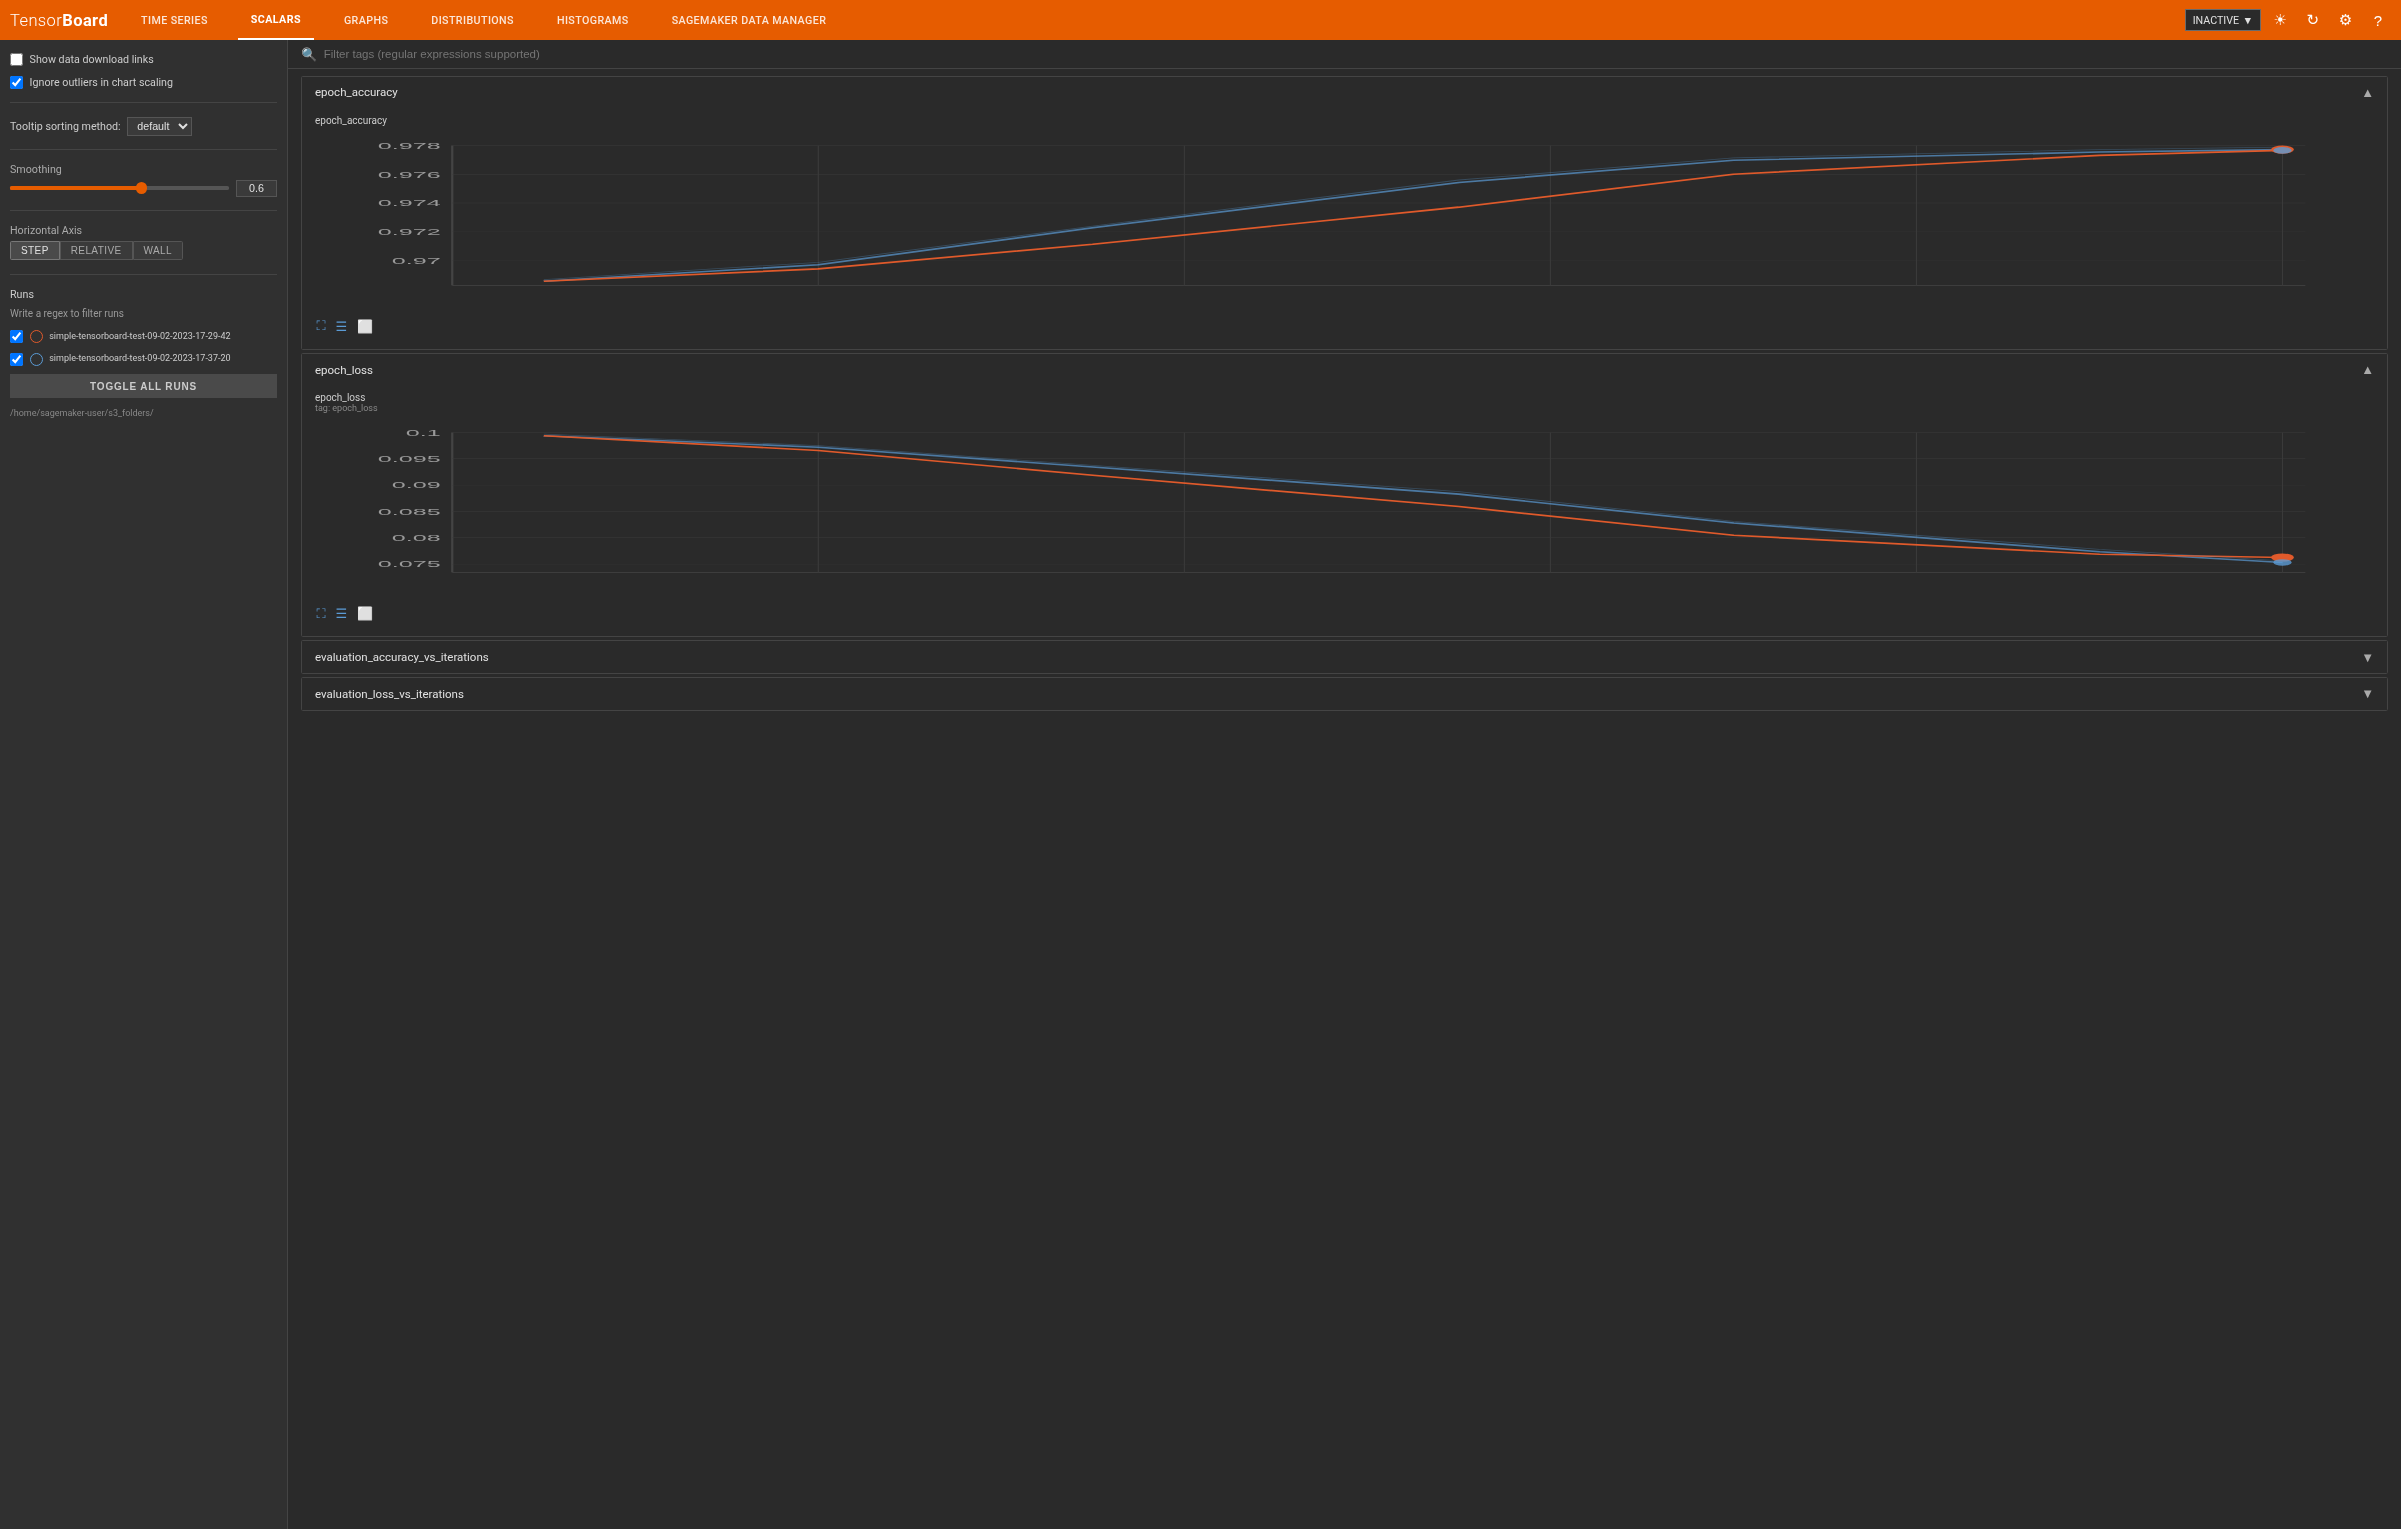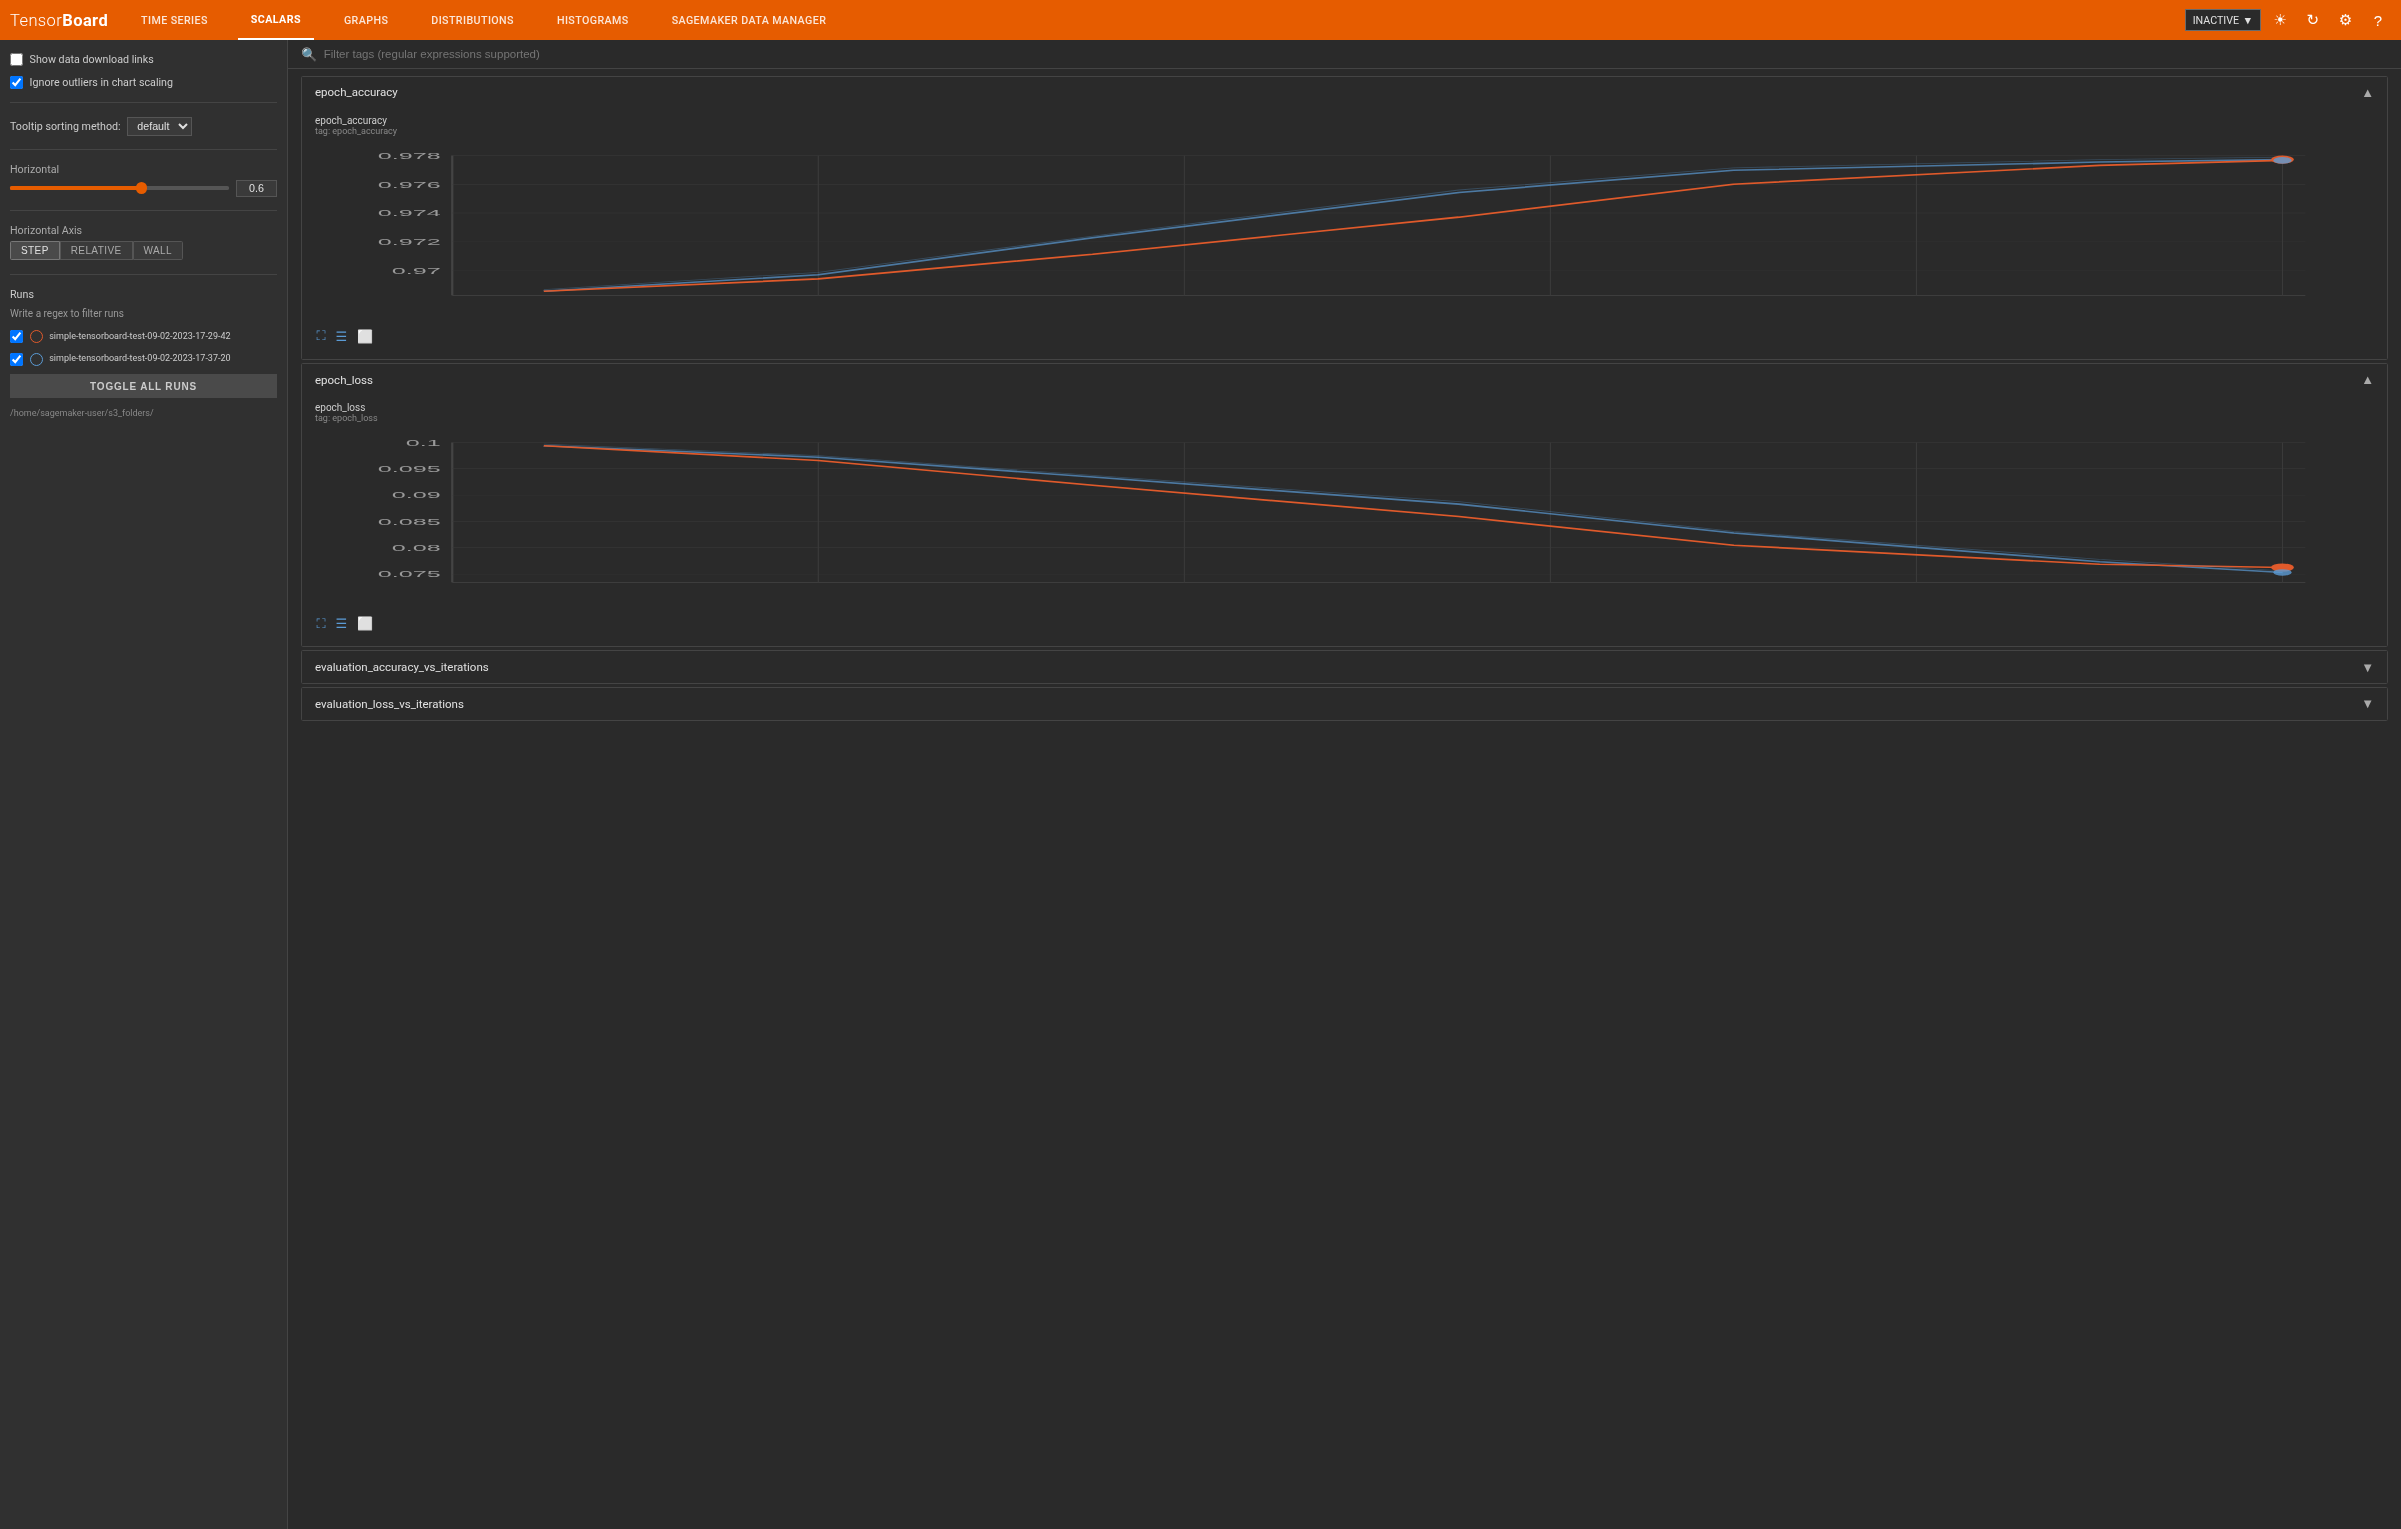--- a/index.html
+++ b/index.html
@@ -385,21 +385,21 @@
     </label>
     <hr class="divider">
     <div class="tooltip-row">
       <span class="tooltip-label">Tooltip sorting method:</span>
       <select class="tooltip-select">
         <option>default</option>
       </select>
     </div>
     <hr class="divider">
     <div>
-      <div class="section-label">Horizontal</div>
+      <div class="section-label">Smoothing</div>
       <div class="smoothing-row">
         <div class="slider-container">
           <div class="slider-track">
             <div class="slider-fill"></div>
             <div class="slider-thumb"></div>
           </div>
         </div>
         <input type="text" class="smoothing-input" value="0.6" style="">
       </div>
     </div>
@@ -441,21 +441,20 @@
     <div class="charts-area">
 
       <div class="chart-section">
         <div class="chart-header">
           <span class="chart-title">epoch_accuracy</span>
           <span class="chevron">▲</span>
         </div>
         <div class="chart-body">
           <div class="chart-label-area">
             <div class="chart-main-label">epoch_accuracy</div>
-            <div class="chart-sub-label">tag: epoch_accuracy</div>
           </div>
           <div class="chart-canvas">
             <svg width="100%" height="181" viewBox="0 0 900 220" preserveAspectRatio="none" style="font-size:13px">
 
               <line x1="60" y1="20" x2="60" y2="190" stroke="#444" stroke-width="1"></line>
               <line x1="60" y1="190" x2="870" y2="190" stroke="#444" stroke-width="1"></line>
 
               <line x1="60" y1="20" x2="870" y2="20" stroke="#3a3a3a" stroke-width="0.5"></line>
               <line x1="60" y1="55" x2="870" y2="55" stroke="#3a3a3a" stroke-width="0.5"></line>
               <line x1="60" y1="90" x2="870" y2="90" stroke="#3a3a3a" stroke-width="0.5"></line>

